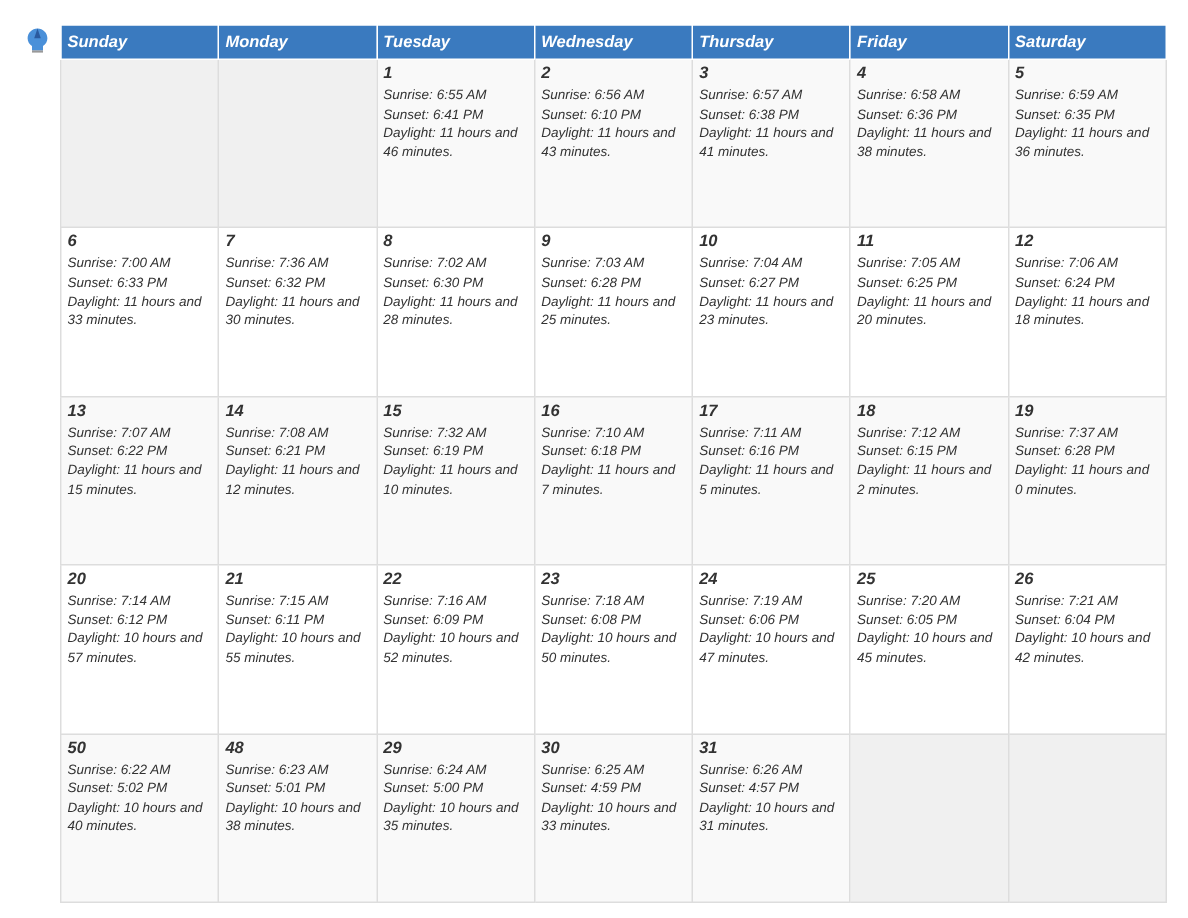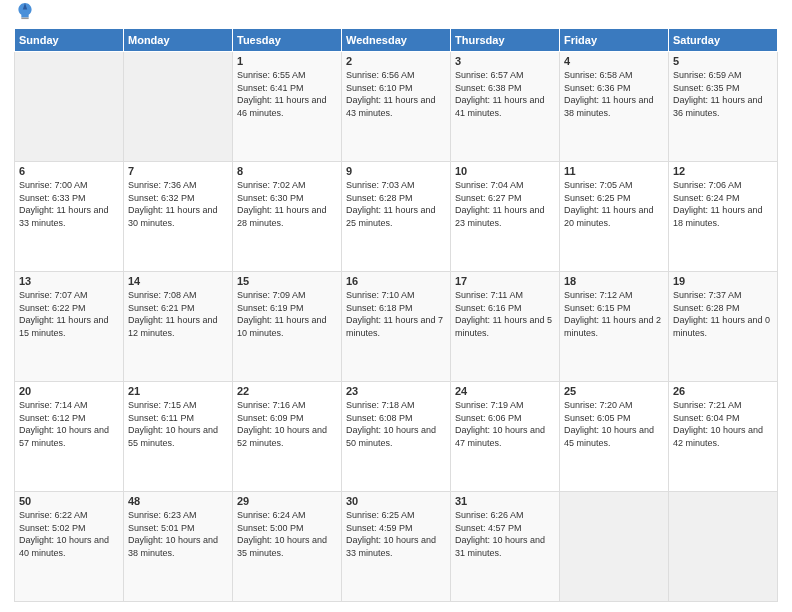--- a/index.html
+++ b/index.html
@@ -6,23 +6,24 @@
     body {
       width: 792px;
       height: 612px;
       font-family: Arial, sans-serif;
       background: #fff;
       overflow: hidden;
     }
     .page {
       width: 792px;
       height: 612px;
-      padding: 0 14px 10px 14px;
+      padding: 16px 14px 10px 14px;
       display: flex;
-      flex-direction: column;
+      flex-direction: row;
+      font-style: italic;
     }
     .header {
       display: flex;
       justify-content: space-between;
       align-items: flex-start;
       margin-bottom: 6px;
     }
     .logo {
       display: flex;
       align-items: center;
@@ -197,21 +198,21 @@
           <td>
             <span class="day-num">13</span>
             <div class="cell-text"><span>Sunrise: </span><span>7:07 AM</span><br><span>Sunset: </span><span>6:22 PM</span><br><span>Daylight: </span><span>11 hours and 15 minutes.</span></div>
           </td>
           <td>
             <span class="day-num">14</span>
             <div class="cell-text"><span>Sunrise: </span><span>7:08 AM</span><br><span>Sunset: </span><span>6:21 PM</span><br><span>Daylight: </span><span>11 hours and 12 minutes.</span></div>
           </td>
           <td>
             <span class="day-num">15</span>
-            <div class="cell-text"><span>Sunrise: </span><span>7:09 AM</span><br><span>Sunset: </span><span>6:19 PM</span><br><span>Daylight: </span><span>11 hours and 10 minutes.</span></div>
+            <div class="cell-text"><span>Sunrise: </span><span>7:32 AM</span><br><span>Sunset: </span><span>6:19 PM</span><br><span>Daylight: </span><span>11 hours and 10 minutes.</span></div>
           </td>
           <td>
             <span class="day-num">16</span>
             <div class="cell-text"><span>Sunrise: </span><span>7:10 AM</span><br><span>Sunset: </span><span>6:18 PM</span><br><span>Daylight: </span><span>11 hours and 7 minutes.</span></div>
           </td>
           <td>
             <span class="day-num">17</span>
             <div class="cell-text"><span>Sunrise: </span><span>7:11 AM</span><br><span>Sunset: </span><span>6:16 PM</span><br><span>Daylight: </span><span>11 hours and 5 minutes.</span></div>
           </td>
           <td>

